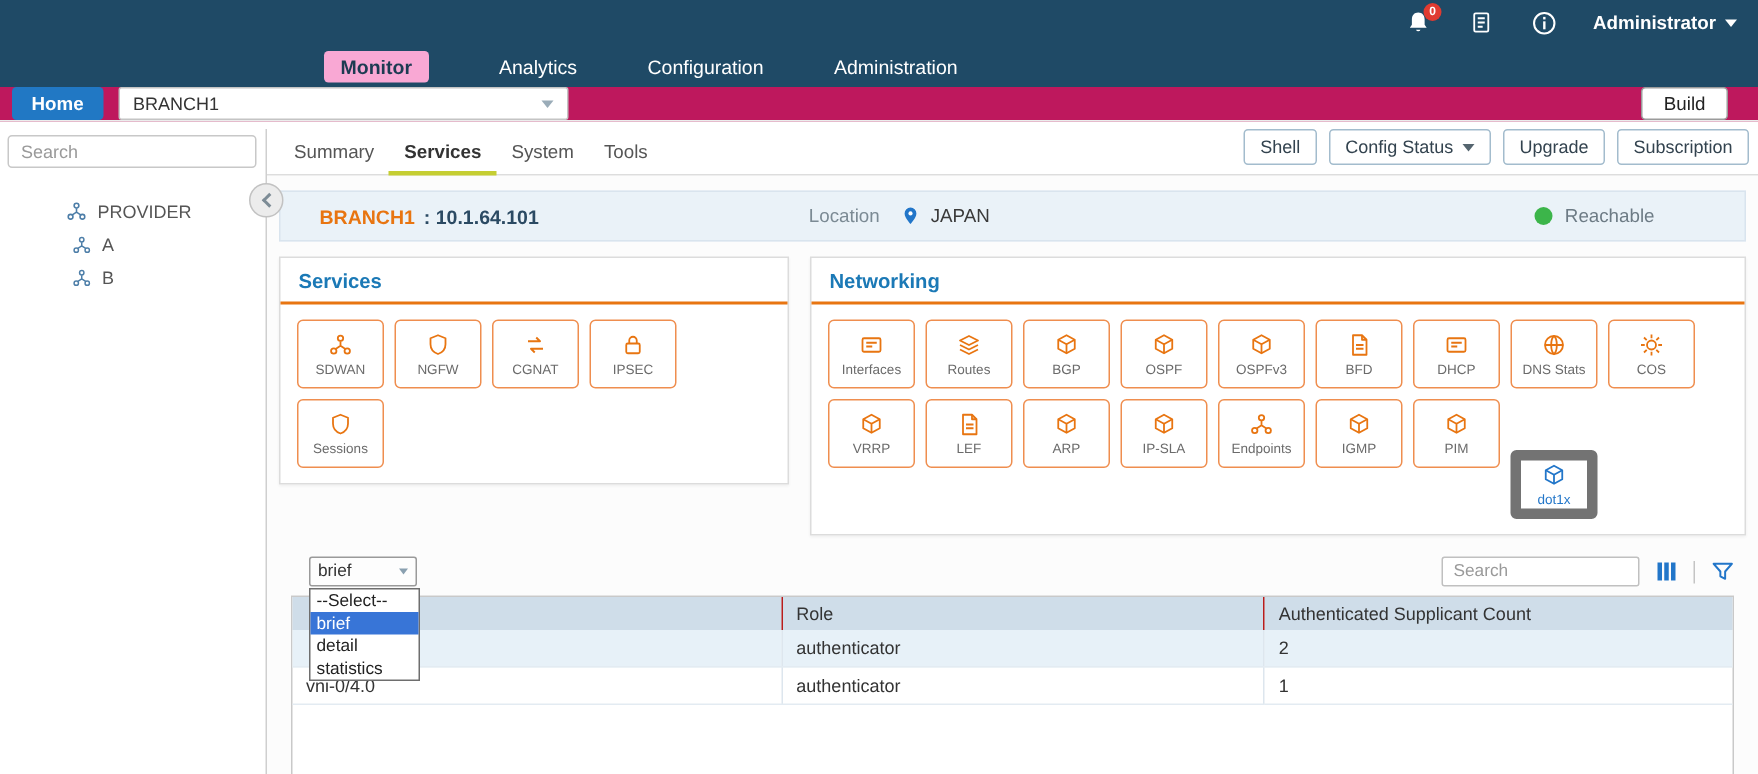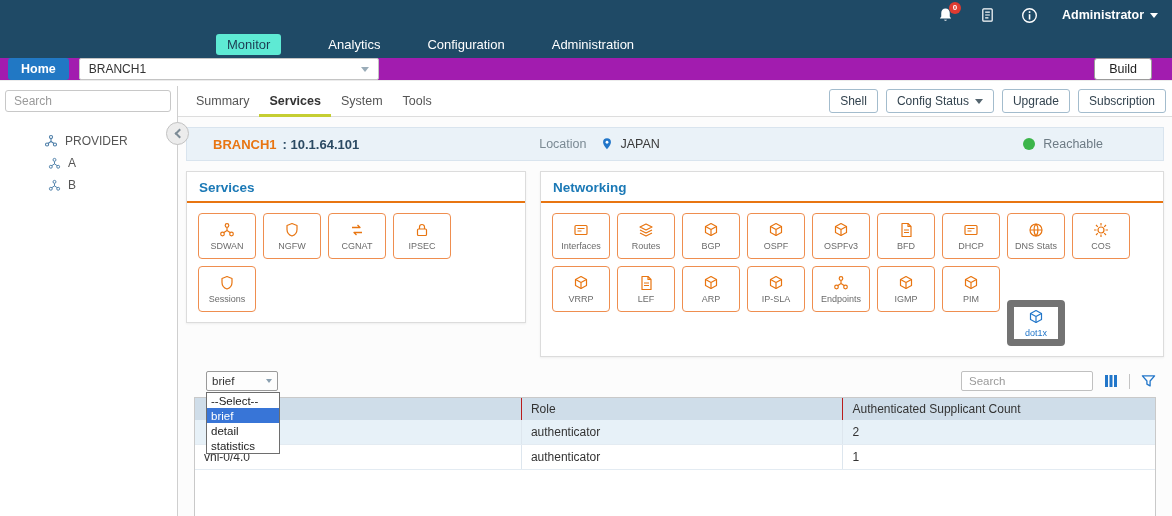--- a/index.html
+++ b/index.html
@@ -12,24 +12,24 @@
             display:flex; align-items:center; justify-content:flex-end; gap:24px; padding-right:14px; }
   .top-icon { position:relative; width:18px; height:18px; cursor:pointer; display:flex; align-items:center; justify-content:center; }
   .badge { position:absolute; top:-4px; right:-7px; min-width:12px; height:12px; border-radius:6px;
            background:#e03b31; color:#fff; font-size:8px; line-height:12px; text-align:center; padding:0 2px; font-weight:bold; }
   .user-menu { display:flex; align-items:center; gap:6px; color:#fff; font-size:12.5px; font-weight:bold; cursor:pointer; }
   .caret-down-w { width:0; height:0; border-left:4px solid transparent; border-right:4px solid transparent; border-top:5px solid #fff; }
 
   .navbar { position:absolute; top:30px; left:0; right:0; height:28px; background:#1f4a66;
             display:flex; align-items:center; gap:47px; padding-left:216px; }
   .nav-item { color:#fff; font-size:13px; cursor:pointer; }
-  .nav-item.active { background:#5eead4; color:#1d3b52; font-weight:normal; padding:3px 11px; border-radius:3px; }
-
-  
-  .toolbar-row { position:absolute; top:58px; left:0; right:0; height:23px; background:#a21caf;
+  .nav-item.active { background:#f9a8d4; color:#1d3b52; font-weight:bold; padding:3px 11px; border-radius:3px; }
+
+  
+  .toolbar-row { position:absolute; top:58px; left:0; right:0; height:23px; background:#be185d;
                  display:flex; align-items:center; border-bottom:1px solid #ececec; }
   .home-btn { margin-left:8px; background:#2178c4; color:#fff; font-size:12.5px; padding:4px 13px;
               border:none; border-radius:3px; cursor:pointer; font-weight:bold; }
   .device-select { margin-left:10px; width:300px; height:22px; border:1px solid #c4c4c4; border-radius:2px;
                    display:flex; align-items:center; justify-content:space-between; padding:0 9px;
                    font-size:12px; color:#333; background:#fff; cursor:pointer; }
   .chev-gray { width:0; height:0; border-left:4px solid transparent; border-right:4px solid transparent; border-top:5px solid #9aacb8; }
   .build-btn { margin-left:auto; margin-right:20px; background:#fff; border:1px solid #9b9b9b; border-radius:3px;
                font-size:12.5px; color:#222; padding:3px 14px; cursor:pointer; }
 
@@ -44,21 +44,21 @@
   .tree-item.child { padding-left:48px; }
   .collapse-btn { position:absolute; top:36px; right:-12px; width:23px; height:23px; border-radius:50%;
                   background:#ececec; border:1px solid #c2c2c2; z-index:6; cursor:pointer;
                   display:flex; align-items:center; justify-content:center; }
   .chev-left { width:7px; height:7px; border-left:2px solid #7d8c96; border-bottom:2px solid #7d8c96;
                transform:rotate(45deg); margin-left:3px; }
 
   .main { flex:1; position:relative; background:#fcfcfc; }
 
   
-  .subnav { height:31px; background:#fff; border-bottom:1px solid #ddd; display:flex; align-items:center; padding:0 6px 0 8px; }
+  .subnav { height:31px; background:#fff; border-bottom:1px solid #ddd; display:flex; align-items:flex-start; padding:0 6px 0 8px; }
   .subnav-tab { padding:8px 10px 6px; font-size:12.5px; color:#555; cursor:pointer; border-bottom:3px solid transparent; }
   .subnav-tab.active { color:#333; font-weight:bold; border-bottom:3px solid #c5ce32; }
   .subnav-actions { margin-left:auto; display:flex; gap:8px; align-items:center; }
   .act-btn { background:#fff; border:1px solid #a3bccd; border-radius:3px; padding:4px 10px; font-size:12px;
              color:#33434f; cursor:pointer; display:flex; align-items:center; gap:6px; }
   .caret-down-d { width:0; height:0; border-left:4px solid transparent; border-right:4px solid transparent; border-top:5px solid #55656f; }
 
   
   .device-strip { margin:10px 8px; height:34px; background:#eaf2f8; border:1px solid #d9e4ee;
                   display:flex; align-items:center; padding:0 10px 0 26px; font-size:13px; }

